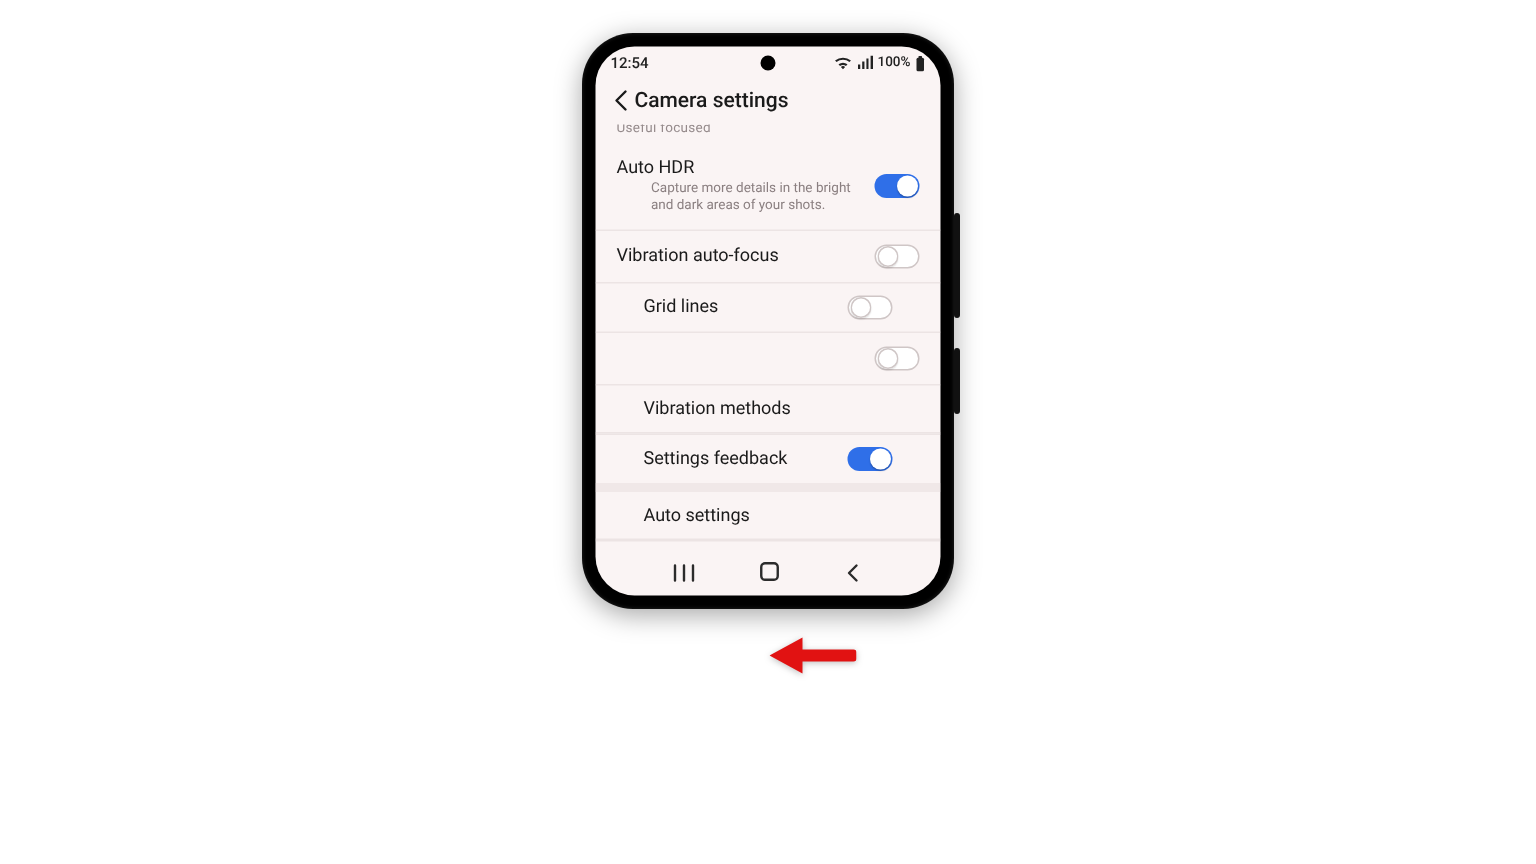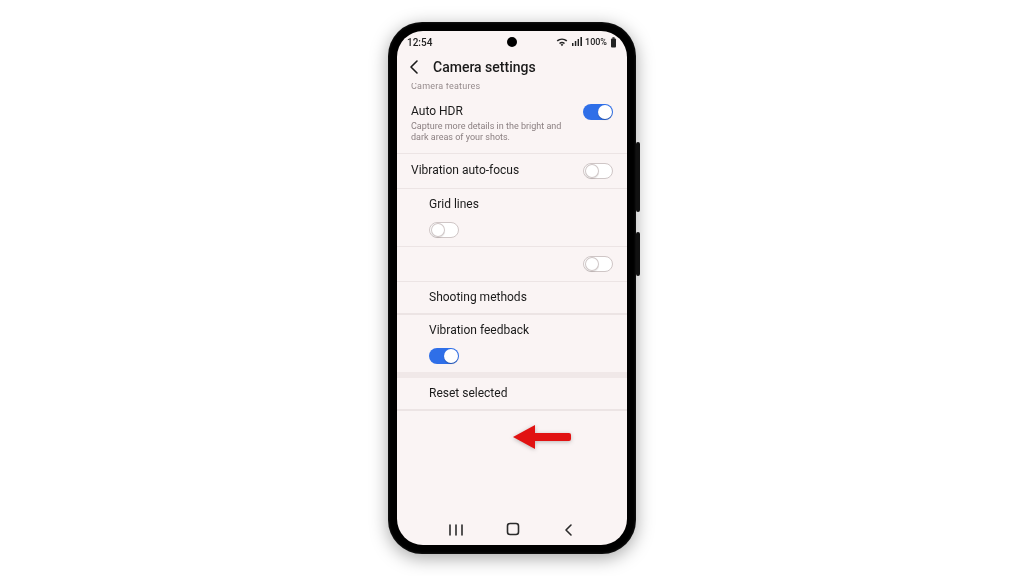--- a/index.html
+++ b/index.html
@@ -12,21 +12,21 @@
     overflow: hidden;
     position: relative;
   }
 
   
   .phone {
     position: absolute;
     left: 388px;
     top: 22px;
     width: 248px;
-    height: 532px;
+    height: 384px;
     background: #000;
     border-radius: 34px;
     box-shadow: 0 4px 18px rgba(0,0,0,.35);
   }
   .phone::before { 
     content:"";
     position:absolute;
     inset:0;
     border-radius:34px;
     box-shadow: inset 0 0 3px rgba(255,255,255,.15);
@@ -96,21 +96,20 @@
   }
   .sig-icon, .wifi-icon, .batt-icon {
     display:inline-block;
   }
   .wifi-icon svg, .sig-icon svg, .batt-icon svg { display:block }
 
   
   .appbar {
     display:flex;
     align-items:flex-end;
-    gap:10px;
     padding:6px 12px 8px 10px;
     font-size:14px;
     color:#1a1a1a;
     font-weight:500;
   }
   .back-icon svg { display:block }
 
   
   .content {
     flex:1;
@@ -132,37 +131,38 @@
     height:1px;
     background:#ece4e4;
     margin:0 0;
   }
   .big-divider {
     height:6px;
     background:#f0e8e8;
   }
   .row {
     display:flex;
-    align-items:flex-start;
+    align-items:center;
     justify-content:space-between;
     padding:9px 14px;
     gap:10px;
   }
-  .row.compact { padding:8px 32px;flex-direction:column; }
+  .row.compact { padding:8px 32px; }
   .row .texts { flex:1; min-width:0 }
   .row .title {
     font-size:12px;
     color:#1a1a1a;
     line-height:1.25;
   }
   .row .sub {
     font-size:9px;
     color:#8a7f80;
     line-height:1.25;
     margin-top:2px;
+    margin-left:23px;
   }
 
   
   .toggle {
     width:30px;
     height:16px;
     border-radius:10px;
     position:relative;
     flex:0 0 auto;
   }
@@ -246,21 +246,21 @@
     <div class="appbar">
       <span class="back-icon">
         <svg width="16" height="16" viewBox="0 0 16 16">
             <path d="M10 2 4 8l6 6" fill="none" stroke="#1a1a1a" stroke-width="1.6" stroke-linecap="round" stroke-linejoin="round"></path>
           </svg>
       </span>
       <span>Camera settings</span>
     </div>
 
     <div class="content">
-      <div class="section-header cut-top">Camera features</div>
+      <div class="section-header cut-top">Useful focused</div>
 
       <div class="row">
         <div class="texts">
           <div class="title">Auto HDR</div>
           <div class="sub">Capture more details in the bright and dark areas of your shots.</div>
         </div>
         <div class="toggle on">
             <div class="knob"></div>
           </div>
       </div>
@@ -290,41 +290,41 @@
         <div class="texts">
         </div>
         <div class="toggle off">
             <div class="knob"></div>
           </div>
       </div>
       <div class="divider"></div>
 
       <div class="row compact">
         <div class="texts">
-          <div class="title">Shooting methods</div>
+          <div class="title">Vibration methods</div>
         </div>
       </div>
       <div class="divider"></div>
 
       <div class="divider"></div>
 
       <div class="row compact">
         <div class="texts">
-          <div class="title">Vibration feedback</div>
+          <div class="title">Settings feedback</div>
         </div>
         <div class="toggle on">
             <div class="knob"></div>
           </div>
       </div>
 
       <div class="big-divider"></div>
 
       <div class="row compact">
         <div class="texts">
-          <div class="title">Reset selected</div>
+          <div class="title">Auto settings</div>
         </div>
       </div>
       <div class="divider"></div>
 
       <div class="divider"></div>
 
     </div>
 
     <div class="navbar">
       <span>

